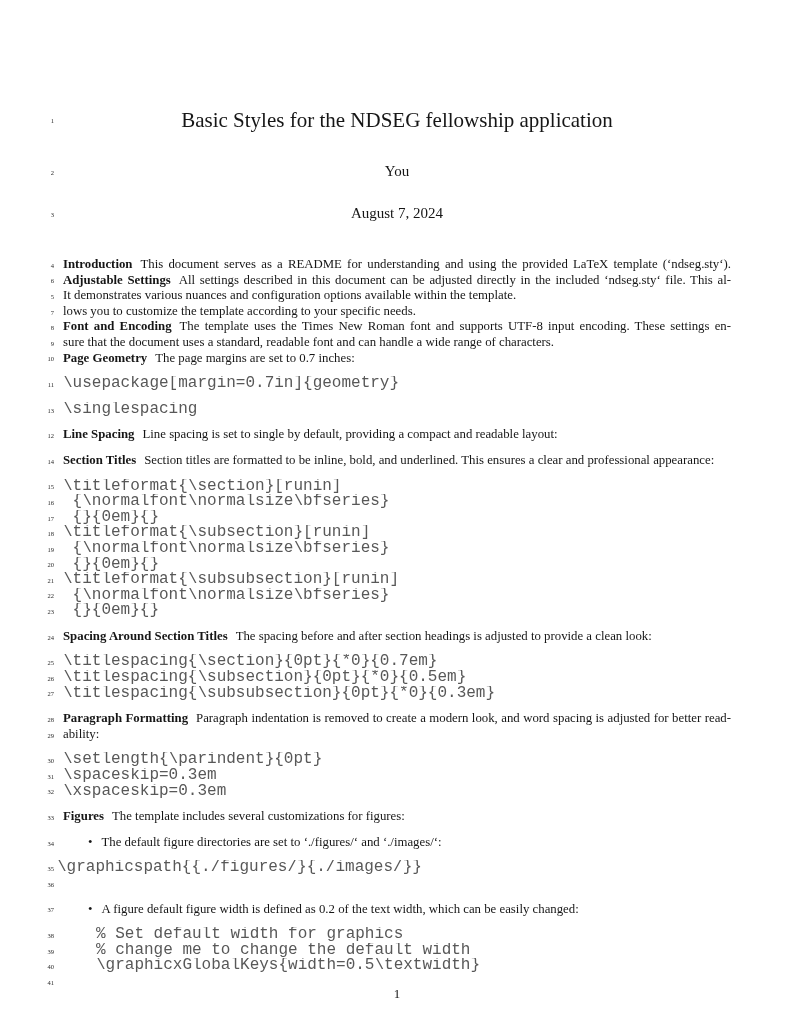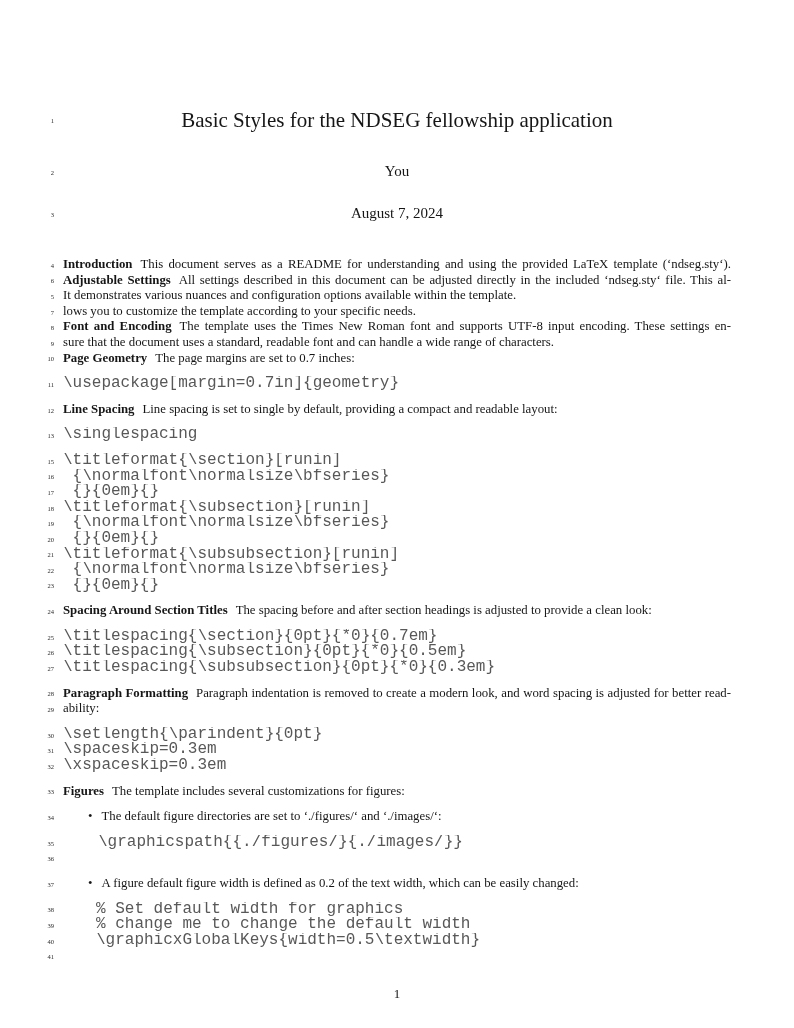--- a/index.html
+++ b/index.html
@@ -23,21 +23,21 @@
   .author,.date{min-height:19px;line-height:19px}
   .author .text,.date .text{text-align:center;font-size:15px;line-height:19px;white-space:normal}
   .gxl{margin-top:34px}
   .g{margin-top:10px}
   .stretch .text{white-space:normal;text-align:justify;text-align-last:justify}
   .lead{font-weight:bold;margin-right:8px}
   .code .text,.code1 .text,.code2 .text{
     font-family:"Liberation Mono",monospace;font-size:16px;color:#585858;white-space:pre;
   }
   .code1 .text{margin-left:96px}
-  .code2 .text{margin-left:98px}
+  .code2 .text{margin-left:57px}
   .bullet .text{padding-left:25px}
   .marker{margin-right:9px}
   .footer{position:absolute;left:0;right:0;bottom:26px;text-align:center;font-size:13px;color:#161616}
 </style>
 </head>
 <body>
 
 <div class="doc">
   <div class="lines">
       <div class="line title">
@@ -77,27 +77,31 @@
         <span class="text"><span>sure that the document uses a standard, readable font and can handle a wide range of characters.</span></span>
       </div>
       <div class="line para">
         <span class="lineno">10</span>
         <span class="text"><b class="lead">Page Geometry</b><span>The page margins are set to 0.7 inches:</span></span>
       </div>
       <div class="line code g">
         <span class="lineno">11</span>
         <span class="text"><span>\usepackage[margin=0.7in]{geometry}</span></span>
       </div>
+      <div class="line code g">
+        <span class="lineno">13</span>
+        <span class="text"><span>\singlespacing</span></span>
+      </div>
       <div class="line para g">
         <span class="lineno">12</span>
         <span class="text"><b class="lead">Line Spacing</b><span>Line spacing is set to single by default, providing a compact and readable layout:</span></span>
       </div>
-      <div class="line code g">
-        <span class="lineno">13</span>
-        <span class="text"><span>\singlespacing</span></span>
+      <div class="line para g">
+        <span class="lineno">14</span>
+        <span class="text"><b class="lead">Section Titles</b><span>Section titles are formatted to be inline, bold, and underlined. This ensures a clear and professional appearance:</span></span>
       </div>
       <div class="line code g">
         <span class="lineno">15</span>
         <span class="text"><span>\titleformat{\section}[runin]</span></span>
       </div>
       <div class="line code">
         <span class="lineno">16</span>
         <span class="text"><span> {\normalfont\normalsize\bfseries}</span></span>
       </div>
       <div class="line code">

